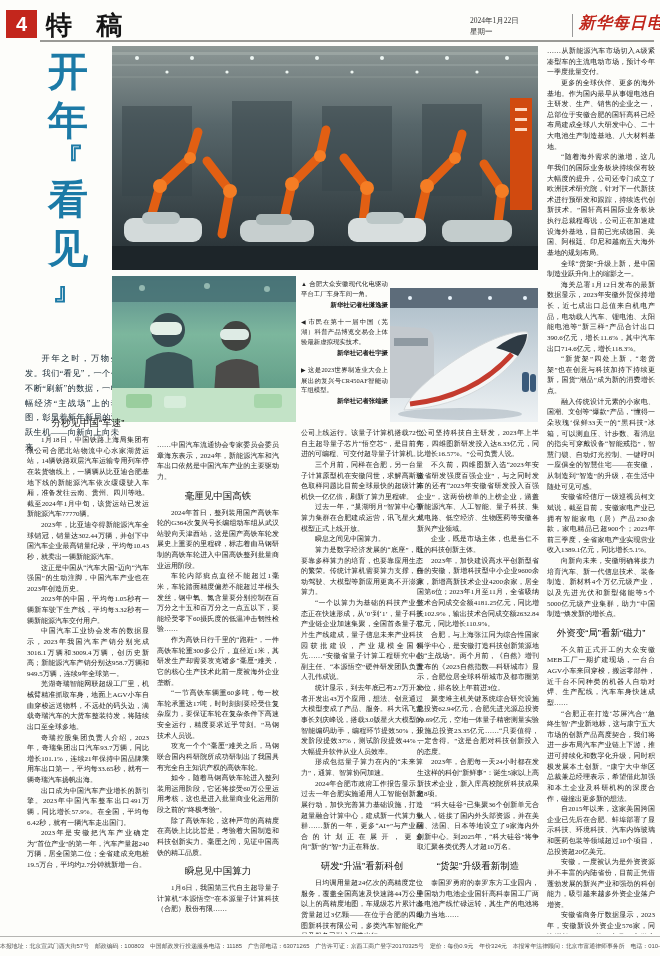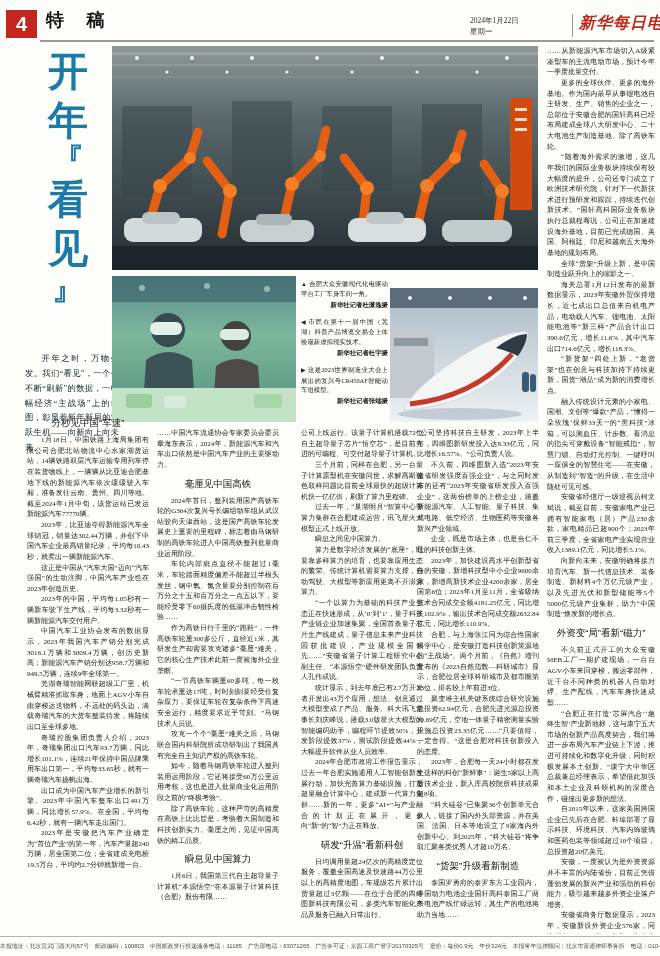--- a/index.html
+++ b/index.html
@@ -1,21 +1,21 @@
 <!DOCTYPE html>
 <html><head>
 <meta charset="utf-8">
 <style>
   html,body{margin:0;padding:0;background:#e8e8e4;}
   #page{position:relative;width:660px;height:956px;background:#fdfdfa;margin:0 auto;overflow:hidden;
         font-family:"Liberation Serif","DejaVu Serif",serif;color:#1a1a1a;}
   
   .ed-box{position:absolute;left:6px;top:10px;width:31px;height:28px;background:#c3261c;color:#fff;
           display:flex;align-items:center;justify-content:center;font:bold 20px "Liberation Sans",sans-serif;}
-  .section-title{position:absolute;left:46px;top:8px;font-size:18px;font-weight:bold;letter-spacing:9px;color:#151515;}
+  .section-title{position:absolute;left:46px;top:8px;font-size:26px;font-weight:bold;letter-spacing:9px;color:#151515;}
   .header-rule{position:absolute;left:40px;top:40px;width:614px;height:2px;background:#9a9a96;}
   .date-block{position:absolute;left:470px;top:15px;width:95px;text-align:left;font-size:7.5px;line-height:1.5;color:#333;}
   .date-sep{position:absolute;left:572px;top:14px;width:1px;height:23px;background:#999;}
   .masthead{position:absolute;left:579px;top:13px;font-size:16px;font-weight:bold;font-style:italic;
             color:#c0271c;letter-spacing:1px;white-space:nowrap;}
   
   .headline{position:absolute;left:32px;top:52px;width:72px;display:flex;flex-direction:column;align-items:center;
             gap:9px;color:#1c7aa6;font-weight:bold;}
   .headline .ch{font-size:40px;line-height:1;}
   .headline .br{font-size:32px;line-height:.65;}
@@ -28,21 +28,21 @@
   .photo-vr{left:112px;top:276px;width:184px;height:146px;}
   .photo-train{left:390px;top:288px;width:148px;height:134px;}
   
   .captions{position:absolute;left:301px;top:279px;width:87px;}
   .cap{font-size:6.4px;line-height:1.55;margin:0 0 7px;text-align:justify;color:#222;}
   .cap .mark{font-size:6px;margin-right:2px;}
   .cap .credit{display:block;text-align:right;font-weight:bold;margin-top:1px;}
   
   .bodycol{position:absolute;overflow:hidden;text-align:justify;}
   .col1{left:27px;top:410px;width:122px;height:524px;}
-  .col2{left:157px;top:428px;width:122px;height:506px;}
+  .col2{left:157px;top:440px;width:122px;height:506px;}
   .col3{left:301px;top:428px;width:122px;height:506px;}
   .col4{left:417px;top:428px;width:122px;height:506px;}
   .col5{left:547px;top:46px;width:108px;height:888px;}
   .para{margin:0;font-size:7px;line-height:1.52;text-indent:2em;}
   .para.cont{text-indent:0;}
   .subhead{margin:7px 0 5px;font-size:9.5px;font-weight:normal;text-align:center;text-indent:0;
            font-family:"Liberation Sans","DejaVu Sans",sans-serif;color:#111;}
   
   .bottom-rule{position:absolute;left:0;top:936px;width:660px;height:1px;background:#b5b5b2;}
   .footer{position:absolute;left:0;top:942px;width:660px;text-align:center;font-size:5.9px;color:#4a4a4a;
@@ -257,39 +257,40 @@
       <p class="para">1月6日，我国第三代自主超导量子计算机“本源悟空”在本源量子计算科技（合肥）股份有限……</p>
     </div>
   <div class="bodycol col3">
       <p class="para cont">公司上线运行。该量子计算机搭载72位自主超导量子芯片“悟空芯”，是目前先进的可编程、可交付超导量子计算机。</p>
       <p class="para">三个月前，同样在合肥，另一台量子计算原型机在安徽问世，求解高斯玻色取样问题比目前全球最快的超级计算机快一亿亿倍，刷新了算力里程碑。</p>
       <p class="para">过去一年，“巢湖明月”智算中心等算力集群在合肥建成运营，讯飞星火大模型正式上线开放。</p>
       <p class="para">瞬息之间见中国算力。</p>
       <p class="para">算力是数字经济发展的“底座”，既要靠多样算力的培育，也要靠应用生态的繁荣。传统计算机需要算力支撑，自动驾驶、大模型等新应用更离不开澎湃算力。</p>
       <p class="para">“一个以算力为基础的科技产业生态正在快速形成，从‘0’到‘1’，量子科技产业链企业加速集聚，全国首条量子芯片生产线建成，量子信息未来产业科技园获批建设，产业规模全国领先……”安徽省量子计算工程研究中心副主任、“本源悟空”硬件研发团队负责人孔伟成说。</p>
       <p class="para">统计显示，到去年底已有2.7万开发者开发出43万个应用，想法、创意通过大模型变成了产品、服务。科大讯飞董事长刘庆峰说，搭载3.0版星火大模型的智能编码助手，编程环节提效50%，开发阶段提效37%，测试阶段提效44%，大幅提升软件从业人员效率。</p>
+      <p class="para">形成包括量子算力在内的“未来算力”，通算、智算协同加速。</p>
       <p class="para">2024年合肥市政府工作报告显示，过去一年合肥实施通用人工智能创新发展行动，加快完善算力基础设施，打造超量融合计算中心，建成新一代算力集群……新的一年，更多“AI+”与产业融合的计划正在展开，更多向“新”的“智”力正在释放。</p>
       <h3 class="subhead">研发“升温”看新科创</h3>
       <p class="para">日均调用量超24亿次的高精度定位服务，覆盖全国高速及快速路44万公里以上的高精度地图，车规级芯片累计出货量超过3亿颗——在位于合肥的四维图新科技有限公司，多类汽车智能化产品及服务已融入日常出行。</p>
     </div>
   <div class="bodycol col4">
       <p class="para cont">“公司坚持科技自主研发，2023年上半年，四维图新研发投入达8.33亿元，同比增长16.57%。”公司负责人说。</p>
       <p class="para">不久前，四维图新入选“2023年安徽省研发强度百强企业”，与之同时发布的还有“2023年安徽省研发投入百强企业”，这两份榜单的上榜企业，涵盖新能源汽车、人工智能、量子科技、集成电路、低空经济、生物医药等安徽各新兴产业领域。</p>
       <p class="para">企业，既是市场主体，也是当仁不让的科技创新主体。</p>
       <p class="para">2023年，加快建设高水平创新型省份的安徽，新增科技型中小企业9600余家，新增高新技术企业4200余家，居全国第6位；2023年1月至11月，全省吸纳技术合同成交金额4181.25亿元，同比增长102.9%，输出技术合同成交额2632.84亿元，同比增长110.9%。</p>
       <p class="para">合肥，与上海张江同为综合性国家科学中心，是安徽打造科技创新策源地的“主战场”。两个月前，《自然》增刊发布的《2023自然指数—科研城市》显示，合肥位居全球科研城市及都市圈第13位，排名较上年前进3位。</p>
       <p class="para">聚变堆主机关键系统综合研究设施总投资62.94亿元，合肥先进光源总投资30.69亿元，空地一体量子精密测量实验设施总投资23.35亿元……“只要值得，一定舍得。”这是合肥对科技创新投入的态度。</p>
       <p class="para">2023年，合肥每一天24小时都在发生这样的科创“新鲜事”：诞生5家以上高新技术企业，新入库高校院所科技成果超8项。</p>
       <p class="para">“科大硅谷”已集聚36个创新单元合伙人，链接了国内外头部资源，并在美国、法国、日本等地设立了9家海内外创新中心。到2025年，“科大硅谷”将争取汇聚各类优秀人才超10万名。</p>
       <h3 class="subhead">“货架”升级看新制造</h3>
       <p class="para">泰国罗勇府的泰罗东方工业园内，中国动力电池企业国轩高科泰国工厂两条电池产线忙碌运转，其生产的电池将助力当地……</p>
     </div>
   <div class="bodycol col5">
       <p class="para cont">……从新能源汽车市场切入A级紧凑型车的主流电动市场，预计今年一季度批量交付。</p>
-      <p class="para">更多的全球伙伴、更多的海外基地。作为国内最早从事锂电池自主研发、生产、销售的企业之一，总部位于安徽合肥的国轩高科已经布局建成全球八大研发中心、二十大电池生产制造基地、除了高铁车轮。</p>
+      <p class="para">更多的全球伙伴、更多的海外基地。作为国内最早从事锂电池自主研发、生产、销售的企业之一，总部位于安徽合肥的国轩高科已经布局建成全球八大研发中心、二十大电池生产制造基地、八大材料基地。</p>
       <p class="para">“随着海外需求的激增，这几年我们的国际业务板块持续保有较大幅度的提升，公司还专门成立了欧洲技术研究院，针对下一代新技术进行预研发和跟踪，持续迭代创新技术。”国轩高科国际业务板块执行总裁程骞说，公司正在加速建设海外基地，目前已完成德国、美国、阿根廷、印尼和越南五大海外基地的规划布局。</p>
       <p class="para">全球“货架”升级上新，是中国制造业跃升向上的缩影之一。</p>
       <p class="para">海关总署1月12日发布的最新数据显示，2023年安徽外贸保持增长，近七成出口总值来自机电产品，电动载人汽车、锂电池、太阳能电池等“新三样”产品合计出口390.6亿元，增长11.6%，其中汽车出口714.6亿元，增长118.3%。</p>
       <p class="para">“新货架”四处上新，“老货架”也在创意与科技加持下持续更新，国货“潮品”成为新的消费增长点。</p>
       <p class="para">融入传统设计元素的小家电、国潮、文创等“爆款”产品，“懂得一朵玫瑰‘保鲜33天’”的“黑科技”冰箱，可以测血压、计步数、看消息的指尖可穿戴设备“智能戒指”，智慧门锁、自动灯光控制、一键呼叫一应俱全的智慧住宅——在安徽，从制造到“智造”的升级，在生活中随处可见可感。</p>
       <p class="para">安徽省经信厅一级巡视员柯文斌说，截至目前，安徽家电产业已拥有智能家电（居）产品230余款，家电精品已超900个；2023年前三季度，全省家电产业实现营业收入1389.1亿元，同比增长5.1%。</p>
       <p class="para">向新向未来，安徽明确将接力培育汽车、新一代信息技术、装备制造、新材料4个万亿元级产业，以及先进光伏和新型储能等5个5000亿元级产业集群，助力“中国制造”焕发新的增长点。</p>
       <h3 class="subhead">外资变“局”看新“磁力”</h3>
       <p class="para">不久前正式开工的大众安徽MEB工厂一期扩建现场，一台台AGV小车来回穿梭，搬运零部件，近千台不同种类的机器人自动对焊、生产配线，汽车车身快速成型……</p>
       <p class="para">“合肥正在打造‘芯屏汽合’‘急终生智’产业新地标，这与康宁五大市场的创新产品高度契合，我们将进一步布局汽车产业链上下游，推进可持续化和数字化升级，同时积极发展本土创新。”康宁大中华区总裁兼总经理表示，希望借此加强和本土企业及科研机构的深度合作，碰撞出更多新的想法。</p>

